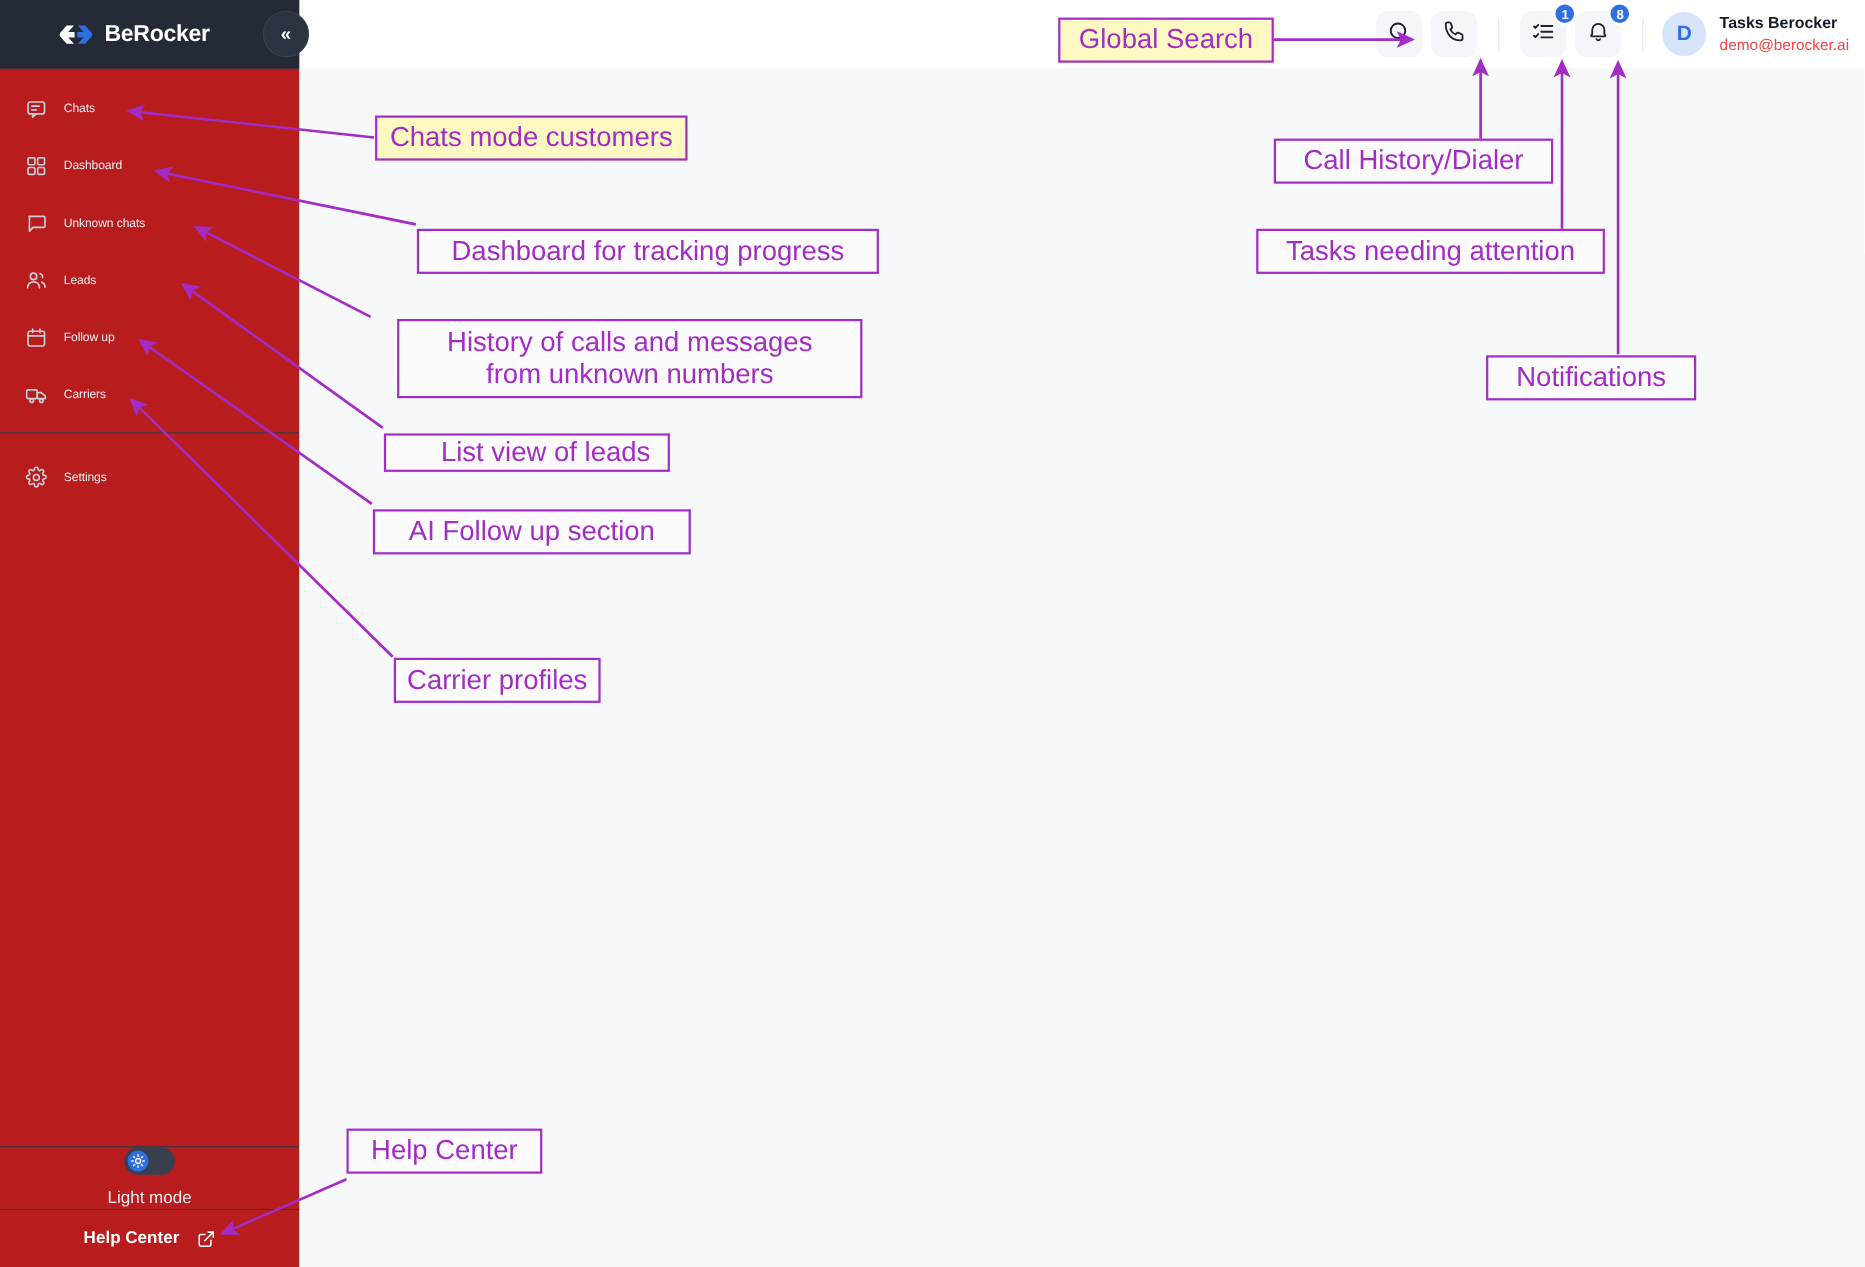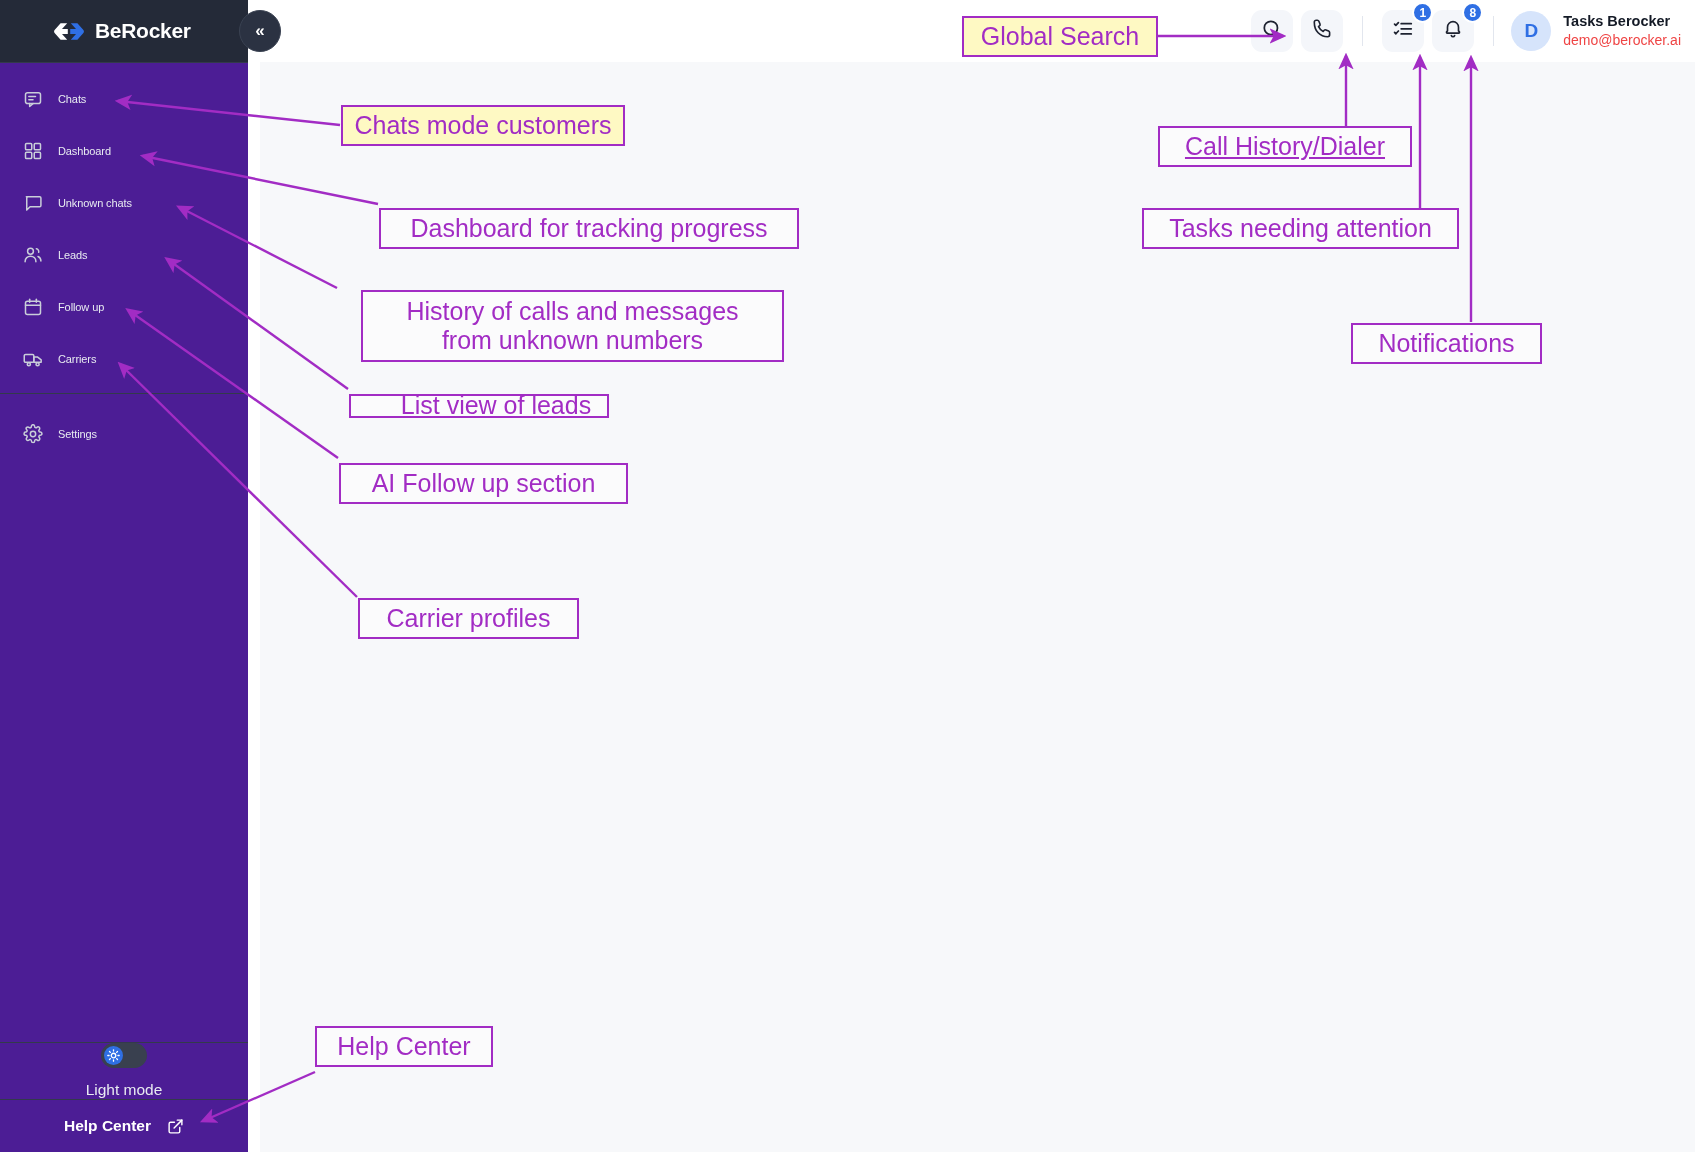--- a/index.html
+++ b/index.html
@@ -7,22 +7,22 @@
     width: 1695px; height: 1152px;
     overflow: hidden;
     font-family: "Liberation Sans", sans-serif;
     background: #ffffff;
   }
   #root { position: relative; width: 1695px; height: 1152px; }
 
   
   .sidebar {
     position: absolute; left: 0; top: 0;
-    width: 248px; height: 1152px;
-    background: #4c1d95;
+    width: 272px; height: 1152px;
+    background: #b91c1c;
     display: flex; flex-direction: column;
     z-index: 2;
   }
   .sidebar-logo {
     height: 62px; flex: 0 0 62px;
     display: flex; align-items: center; gap: 11px;
     padding-left: 54px;
     background: #242a38;
   }
   .logo-mark { width: 30px; height: 19px; flex: 0 0 auto; display:block; }
@@ -383,30 +383,30 @@
       </g>
     </svg>
 
     <div class="anno-box" style="left:341px; top:105px; width:284px; height:41px;">Chats mode customers</div>
 
     <div class="anno-box on-gray" style="left:379px; top:208px; width:420px; height:41px;">Dashboard for tracking progress</div>
 
     <div class="anno-box on-gray" style="left:338px; top:290px; width:423px; height:72px;margin-left:23px;">History of calls and messages
 from unknown numbers</div>
 
-    <div class="anno-box on-gray" style="left:349px; top:394px; width:260px; height:24px;padding-left:44px;">List view of leads</div>
+    <div class="anno-box on-gray" style="left:349px; top:394px; width:260px; height:35px;padding-left:44px;">List view of leads</div>
 
     <div class="anno-box on-gray" style="left:339px; top:463px; width:289px; height:41px;">AI Follow up section</div>
 
-    <div class="anno-box on-gray" style="left:358px; top:598px; width:221px; height:41px;">Carrier profiles</div>
+    <div class="anno-box on-gray" style="left:358px; top:598px; width:188px; height:41px;">Carrier profiles</div>
 
     <div class="anno-box on-gray" style="left:315px; top:1026px; width:178px; height:41px;">Help Center</div>
 
     <div class="anno-box" style="left:962px; top:16px; width:196px; height:41px;">Global Search</div>
 
-    <div class="anno-box on-gray" style="left:1158px; top:126px; width:254px; height:41px;text-decoration:underline;">Call History/Dialer</div>
+    <div class="anno-box on-gray" style="left:1158px; top:126px; width:254px; height:41px;">Call History/Dialer</div>
 
     <div class="anno-box on-gray" style="left:1142px; top:208px; width:317px; height:41px;">Tasks needing attention</div>
 
     <div class="anno-box on-gray" style="left:1351px; top:323px; width:191px; height:41px;">Notifications</div>
   </div>
 
 </div>
 
 </body></html>

